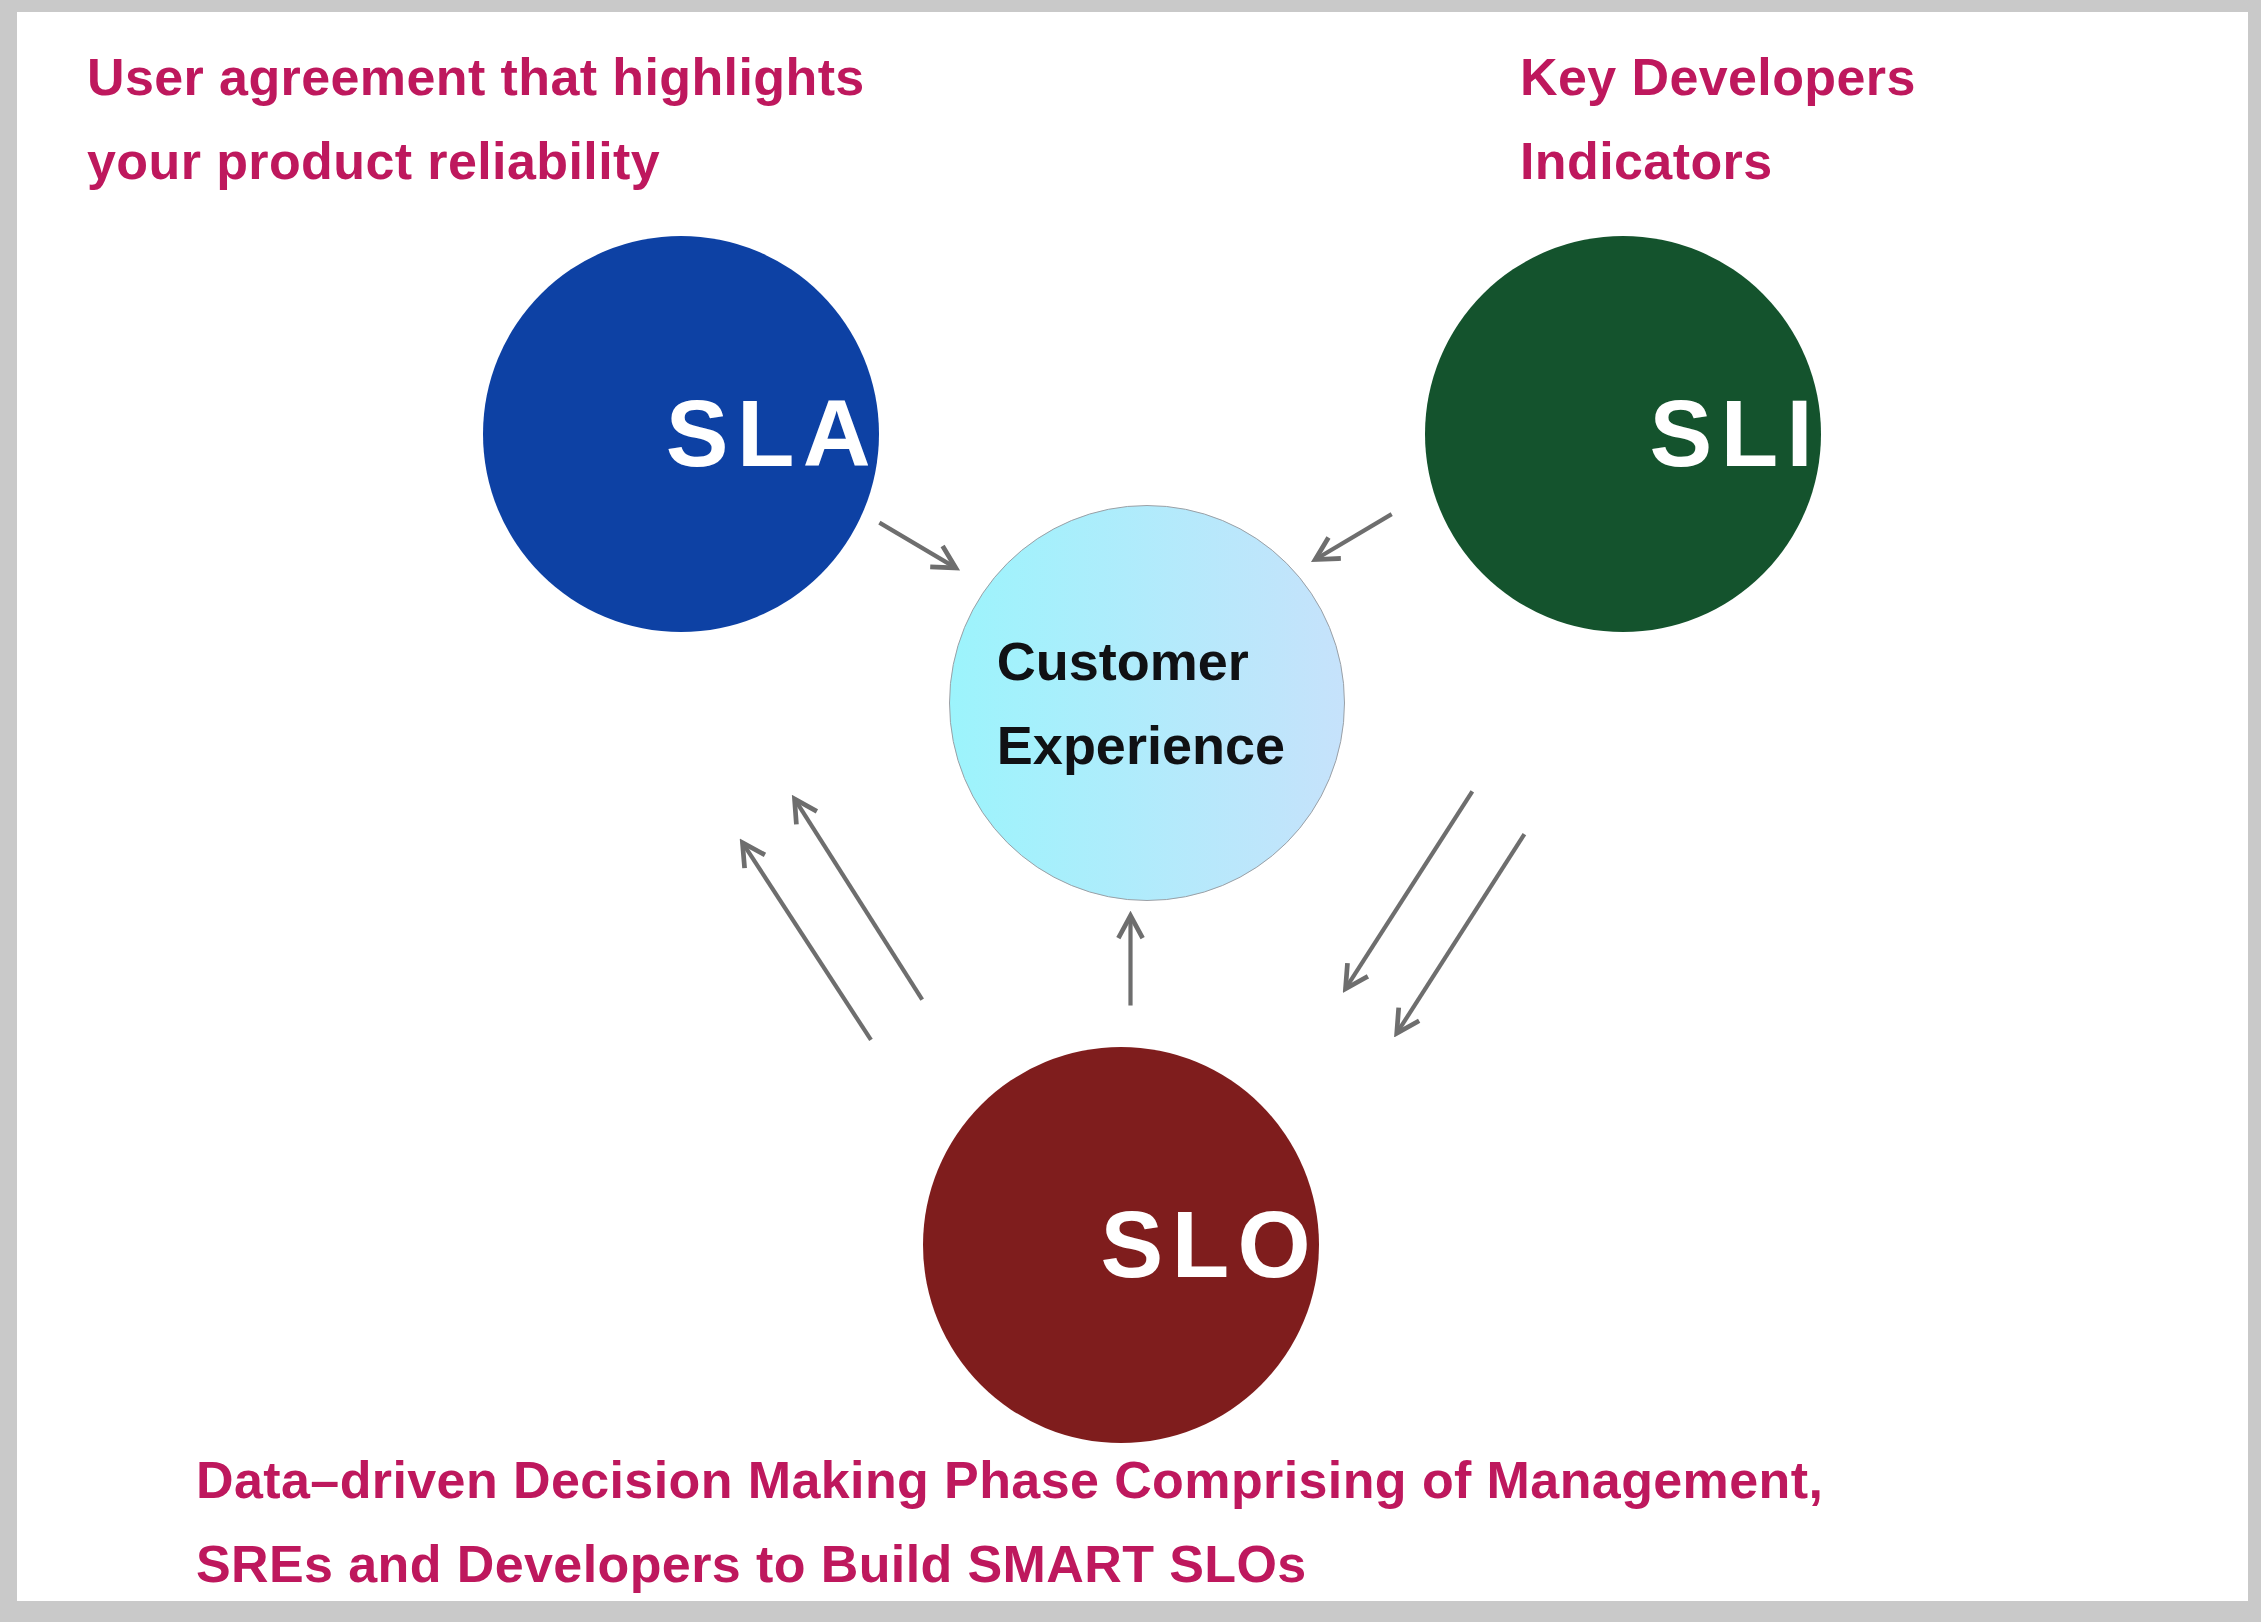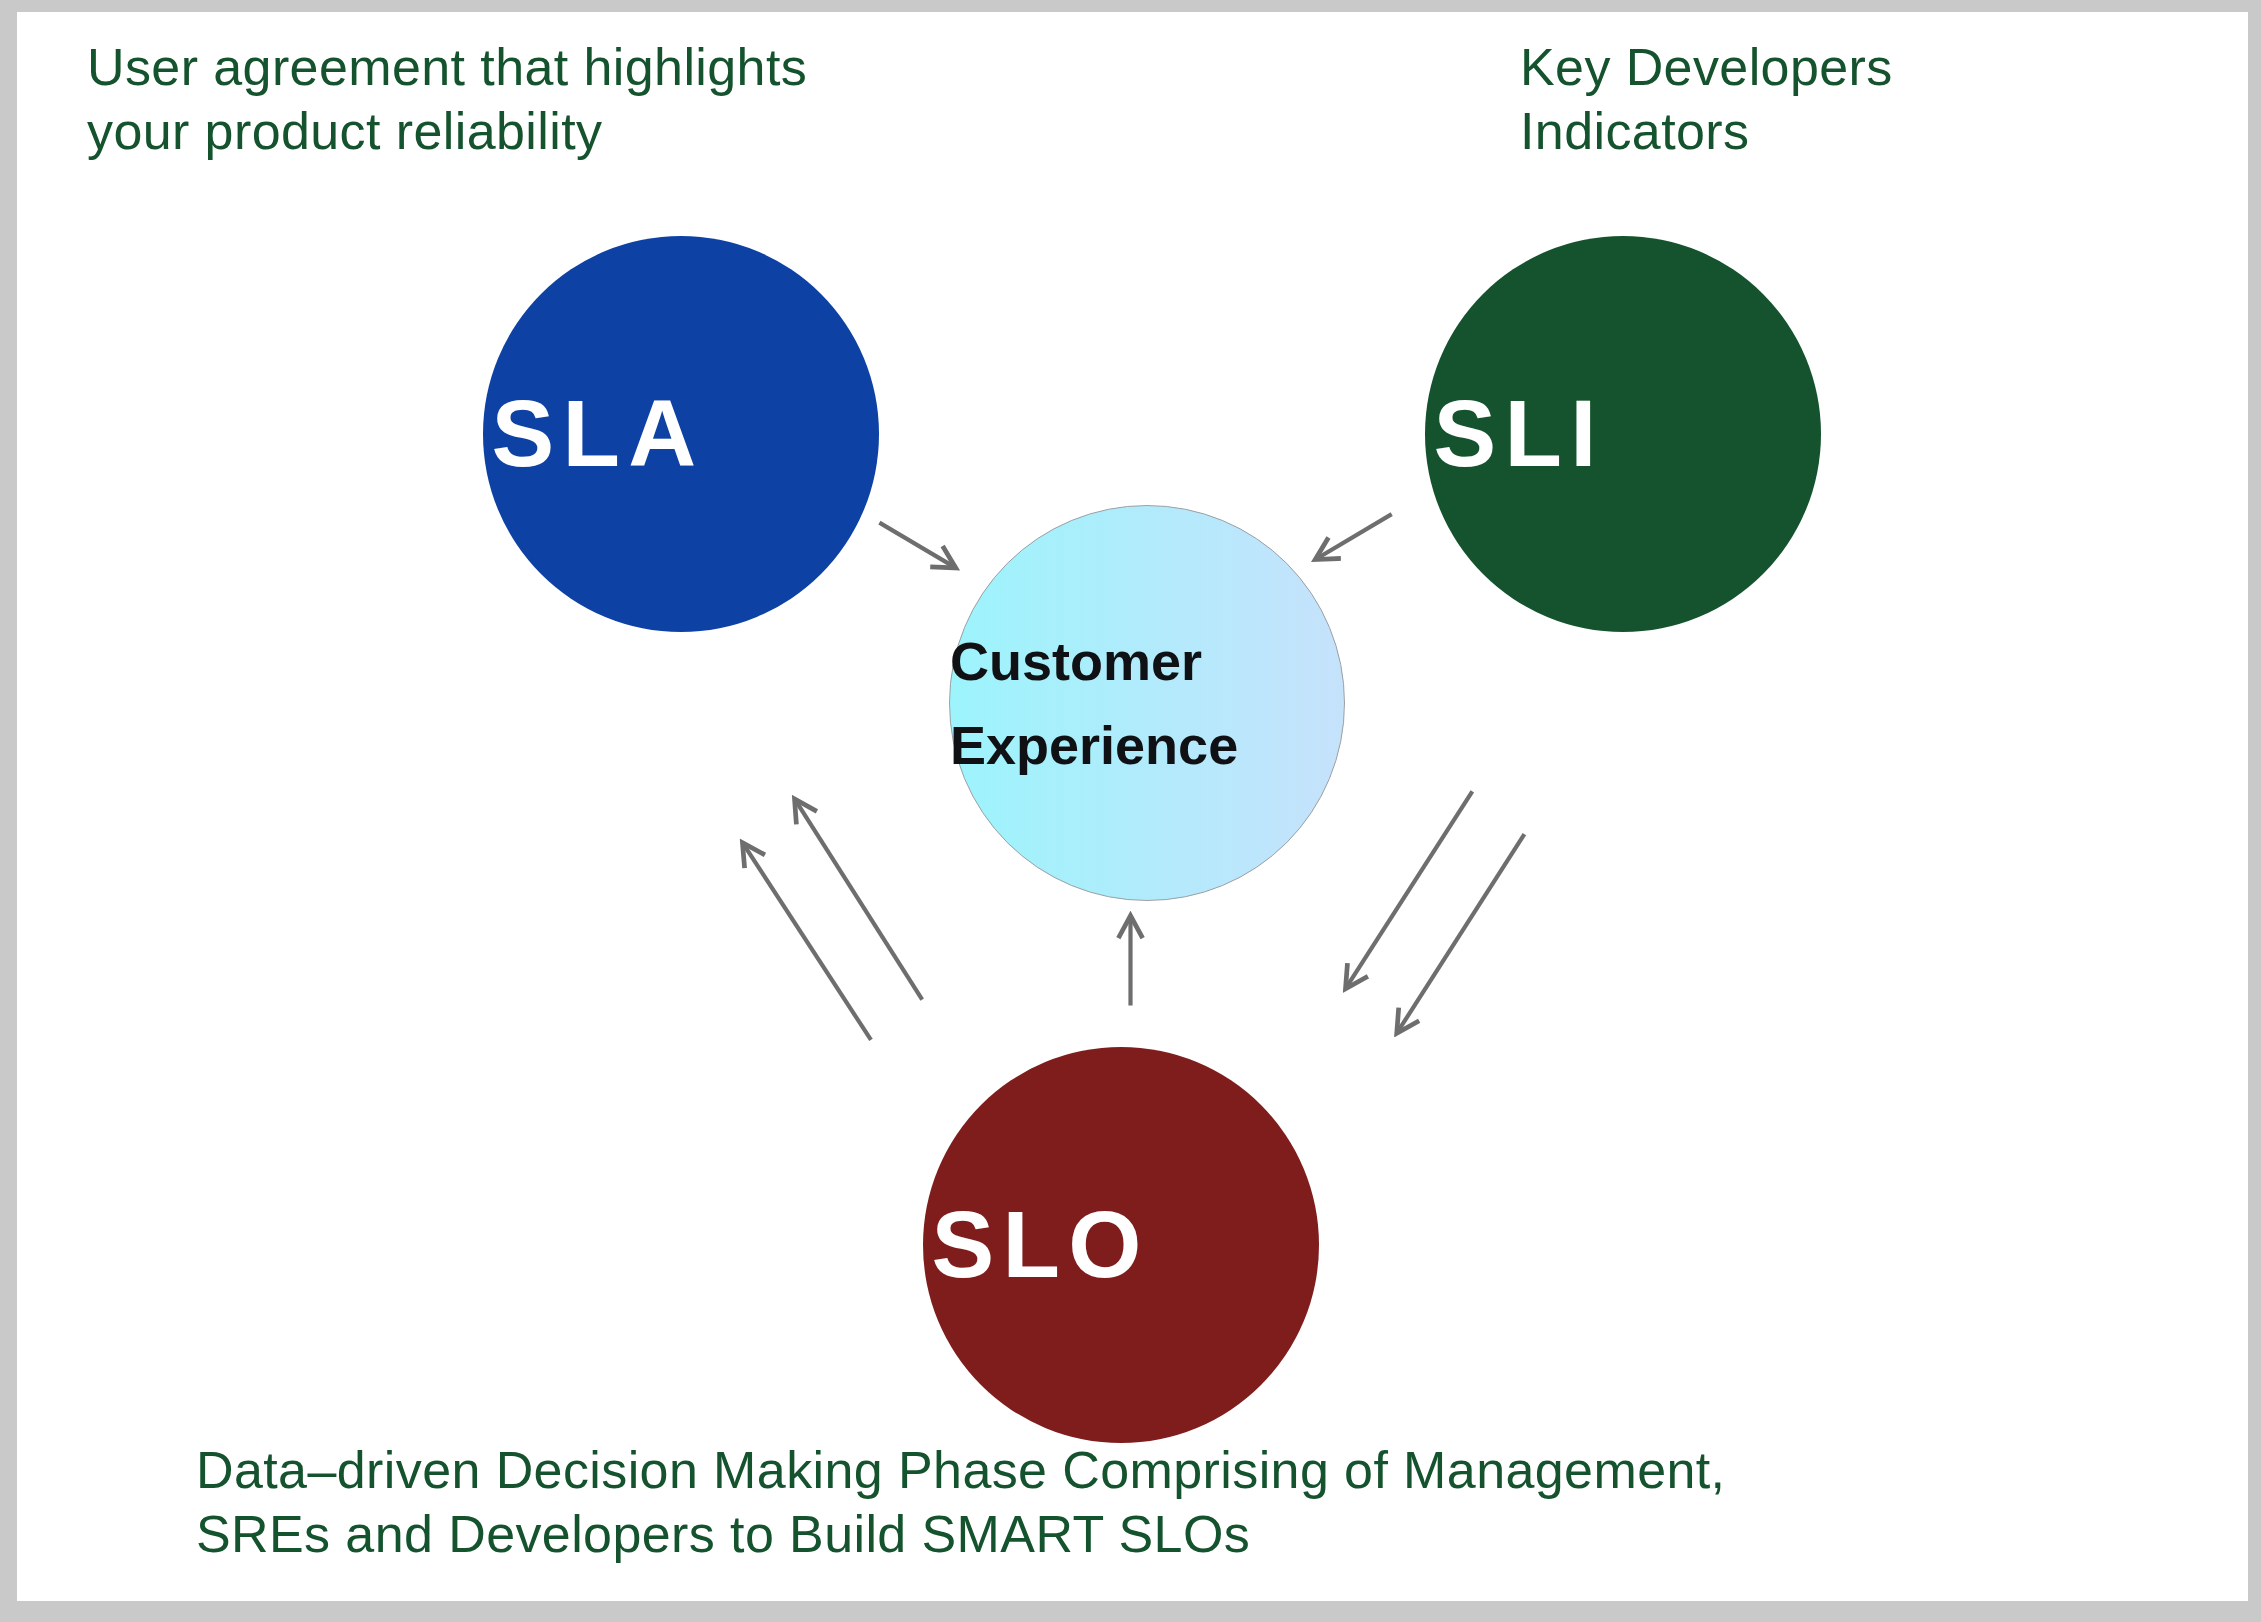--- a/index.html
+++ b/index.html
@@ -12,37 +12,37 @@
     overflow: hidden;
   }
   .canvas {
     position: absolute;
     left: 17px; top: 11.8px;
     width: 2231px; height: 1589px;
     background: #ffffff;
   }
   .caption {
     position: absolute;
-    color: #14532d;
-    font-weight: 400;
+    color: #be185d;
+    font-weight: 700;
     font-size: 52px;
-    line-height: 64px;
+    line-height: 84px;
     white-space: pre-line;
     letter-spacing: 0.4px;
   }
   .caption-sla { left: 87px; top: 35px; width: 1008px; }
   .caption-sli { left: 1520px; top: 35px; width: 588px; }
   .caption-slo { left: 187px; top: 1438px; width: 1932px; margin-left: 9px; }
   .node {
     position: absolute;
     width: 396px; height: 396px;
     border-radius: 50%;
     display: flex;
     align-items: center;
-    justify-content: flex-start;
+    justify-content: flex-end;
   }
   .node-sla { left: 483px; top: 236px; background: #0d41a4; }
   .node-sli { left: 1425px; top: 236px; background: #14532d; }
   .node-slo { left: 923px; top: 1047px; background: #7f1d1d; }
   .node-ce  {
     left: 949px; top: 505px;
     background: linear-gradient(90deg, #9cf4fc 0%, #c6e2fb 100%);
     border: 1.7px solid #9aa0a6;
     box-sizing: border-box;
   }

